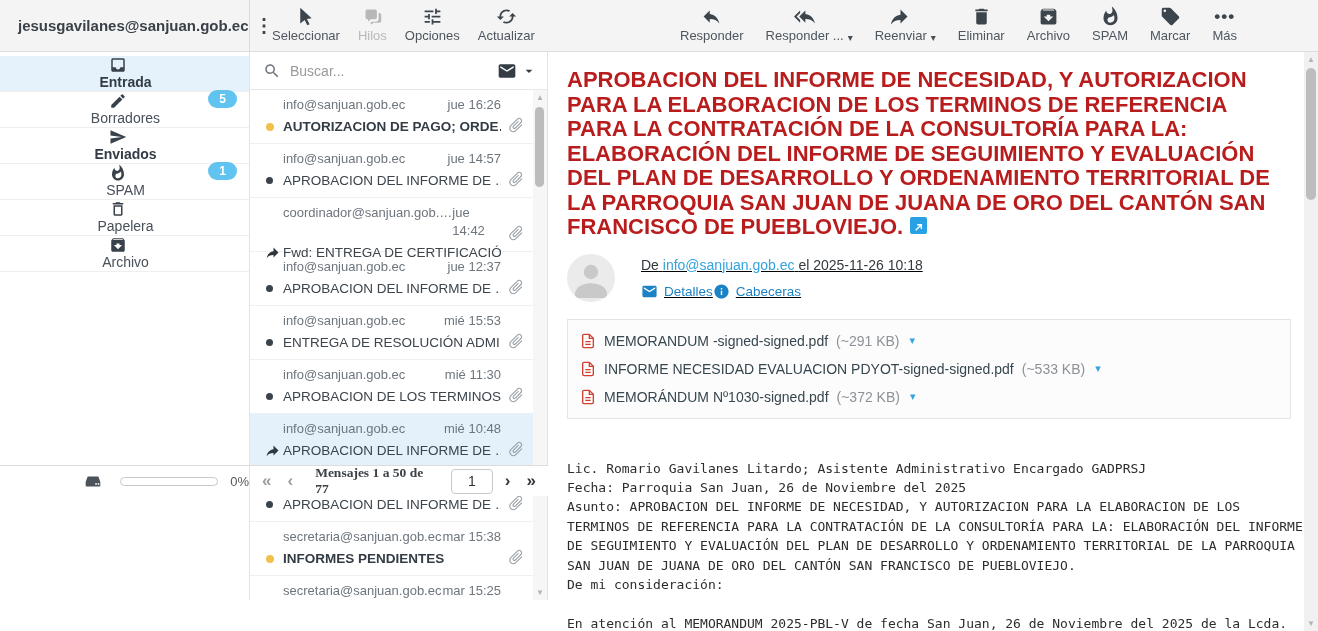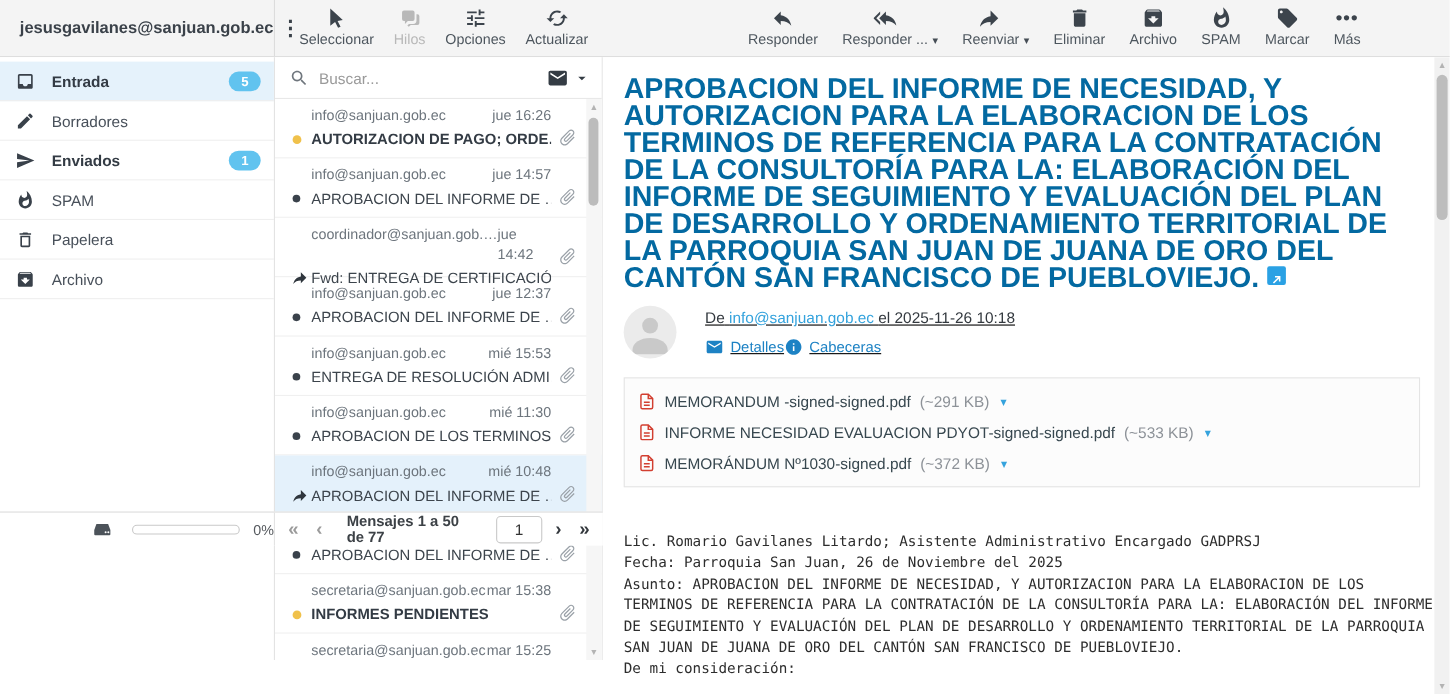--- a/index.html
+++ b/index.html
@@ -27,21 +27,21 @@
   .tgroup { display:flex; align-items:flex-end; }
   .caret-down { font-size:10px; color:#454d55; margin:14px 0 0 4px; cursor:pointer; }
   .more-dots { font-size:17px; letter-spacing:1px; color:#3c444c; line-height:21px;
                height:21px; font-weight:bold; }
 
   
   .sidebar { position:absolute; left:0; top:52px; width:250px; height:548px;
              background:#fff; border-right:1px solid #e3e3e3; padding-top:4px; }
   .sitem { height:36px; display:flex; align-items:center; padding:0 12px 0 14px;
            border-bottom:1px solid #efefef; font-size:14px; color:#48505a;
-           cursor:pointer; }
+           cursor:pointer;flex-direction:column; }
   .sitem svg { width:18px; height:18px; margin-right:15px; fill:#39414a; flex:none; }
   .sitem.bold { font-weight:bold; color:#333b44; }
   .sitem.selected { background:#e5f2fb; }
   .badge { margin-left:auto; background:#61c3ef; color:#fff; font-size:12px;
            font-weight:bold; border-radius:10px; padding:2px 11px; }
 
   
   .maillist { position:absolute; left:250px; top:52px; width:298px; height:548px;
               background:#fff; border-right:1px solid #e3e3e3; }
   .searchbar { height:38px; display:flex; align-items:center; padding:0 10px 0 13px;
@@ -73,21 +73,21 @@
   .lscroll { position:absolute; right:0; top:0; width:14px; height:510px;
              background:#f6f6f6; cursor:pointer; }
   .lscroll .arr { position:absolute; left:3px; font-size:8px; color:#b3b3b3; }
   .lscroll .thumb { position:absolute; left:2px; top:17px; width:9px; height:80px;
                     background:#bcbcbc; border-radius:5px; }
 
   
   .reader { position:absolute; left:548px; top:52px; width:770px; height:579px;
             background:#fff; overflow:hidden; }
   .reader-inner { padding:16px 42px 0 19px; }
-  .subject { font-size:26px; font-weight:bold; color:#0369a1; line-height:24.5px;
+  .subject { font-size:22px; font-weight:bold; color:#b91c1c; line-height:24.5px;
              width:724px; }
   .ext-link { display:inline-block; width:17px; height:17px; background:#2aa1e4;
               border-radius:2px; vertical-align:-2px; margin-left:7px; cursor:pointer; }
   .ext-link svg { width:17px; height:17px; stroke:#fff; stroke-width:2; fill:none; }
   .fromblock { display:flex; margin-top:14px; }
   .avatar { width:48px; height:48px; border-radius:50%; background:#ebebeb;
             overflow:hidden; flex:none; }
   .avatar svg { width:48px; height:48px; fill:#c9c9c9; }
   .fromcol { margin-left:26px; padding-top:3px;text-decoration:underline; }
   .fromline { font-size:14px; color:#33393f; }
@@ -119,21 +119,21 @@
   .quota-cell { width:250px; display:flex; align-items:center;
                 border-right:1px solid #e3e3e3; padding-left:82px; }
   .quota-cell svg { width:22px; height:22px; fill:#4c535a; flex:none; }
   .quota-bar { width:104px; height:9px; border:1px solid #c9c9c9; border-radius:6px;
                background:#fff; margin:0 12px 0 16px; }
   .quota-pct { font-size:13px; color:#55595e; }
   .pager-cell { flex:1; display:flex; align-items:center; padding:0 8px; gap:8px; }
   .pgbtn { font-size:17px; font-weight:bold; cursor:pointer; padding:0 4px; }
   .pgbtn.off { color:#9b9b9b; }
   .pgbtn.on { color:#33383d; }
-  .pager-range { font-size:13.5px; font-weight:bold; color:#3c4146; margin:0 10px; }
+  .pager-range { font-size:13.5px; font-weight:bold; color:#3c4146; margin:0 10px;font-family:Liberation Serif, serif; }
   .page-input { width:42px; height:25px; border:1px solid #c9c9c9; border-radius:4px;
                 text-align:center; font-size:14px; color:#333;
                 font-family:"Liberation Sans", sans-serif; }
 </style>
 </head>
 <body>
 
 <div class="app">
 
   <header class="topbar">

